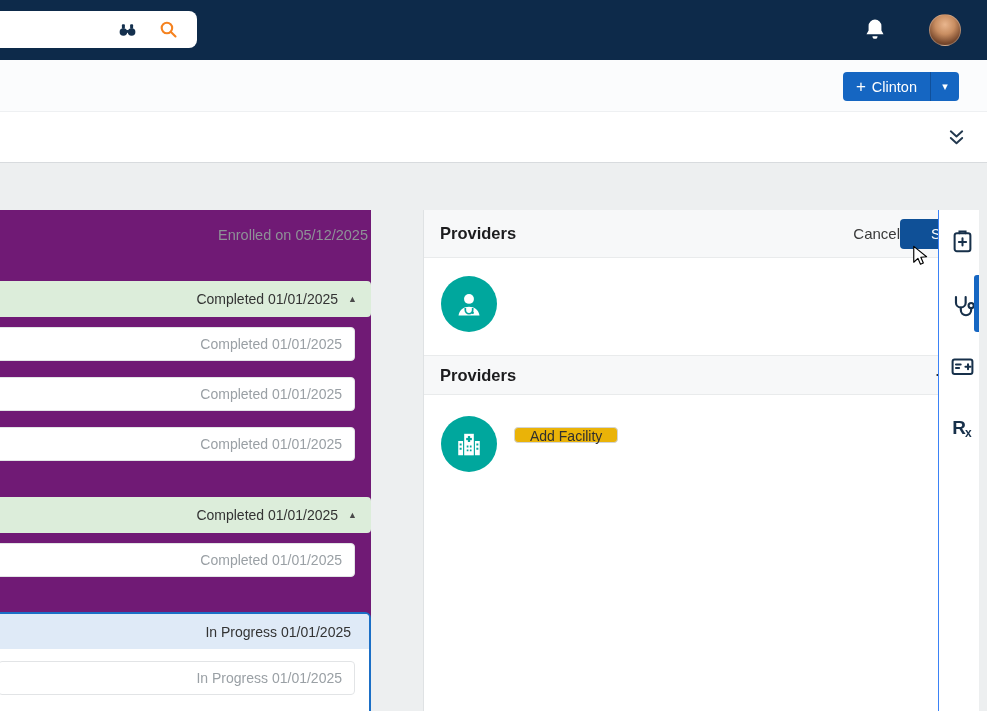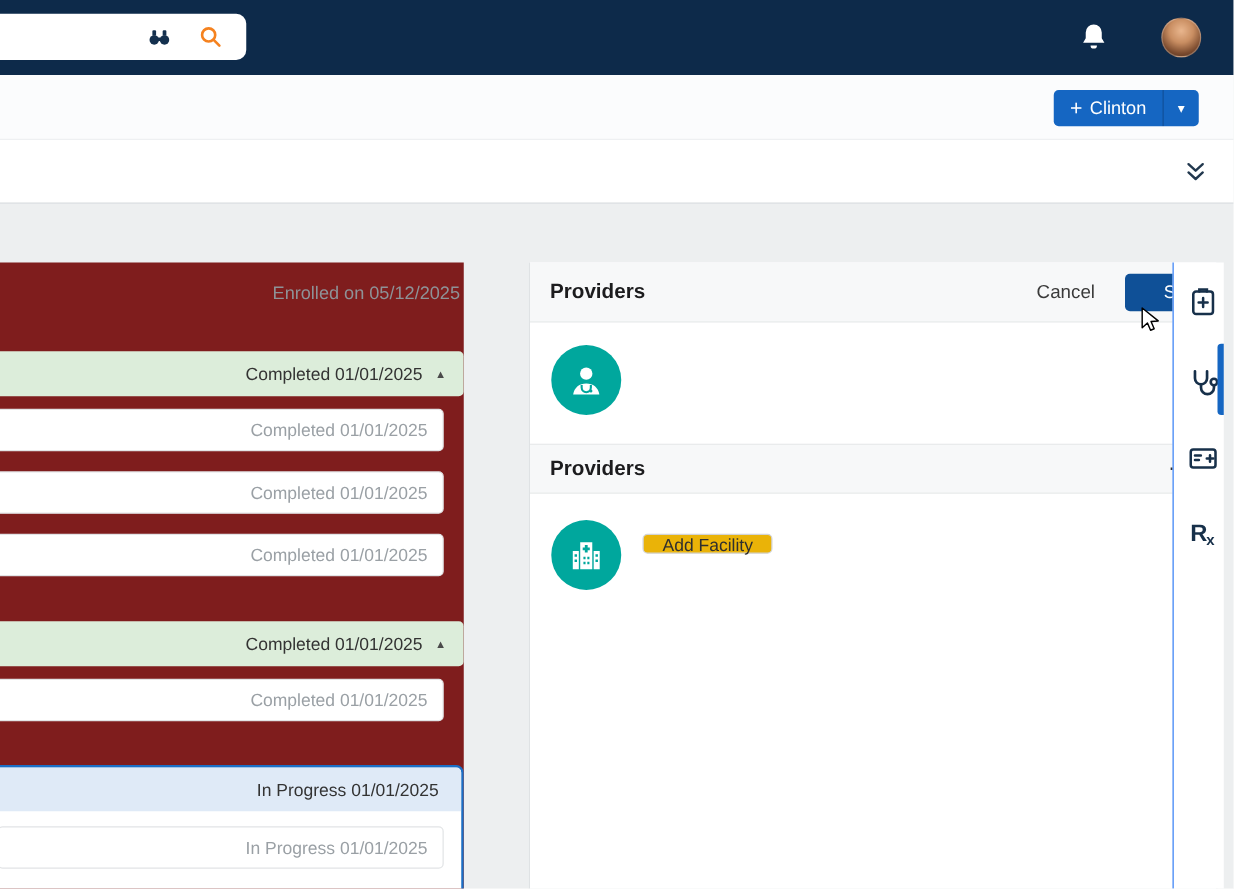--- a/index.html
+++ b/index.html
@@ -46,21 +46,21 @@
   .create-caret {
     width: 29px; display: flex; align-items: center; justify-content: center;
     border-left: 1px solid rgba(8,40,80,0.35); color: #fff; font-size: 11px;
   }
 
   
   .toolstrip { position: absolute; left: 0; top: 112px; right: 0; height: 51px; background: #ffffff; border-bottom: 1px solid #d8dbde; }
   .collapse-all { position: absolute; right: 21px; top: 16px; width: 19px; height: 19px; color: #22384e; }
 
   
-  .left-panel { position: absolute; left: 0; top: 210px; width: 371px; bottom: 0; background: #7f1d1d; overflow: hidden; }
+  .left-panel { position: absolute; left: 0; top: 210px; width: 371px; bottom: 0; background: #701a75; overflow: hidden; }
   .enrolled { position: absolute; top: 17px; right: 3px; font-size: 14.5px; color: #8e9297; }
   .group-header {
     position: absolute; left: -8px; width: 379px; height: 36px;
     background: #dcedda; border-radius: 4px;
     display: flex; align-items: center; justify-content: flex-end; gap: 10px;
     padding-right: 14px; font-size: 14px; color: #333; cursor: pointer;
   }
   .gh-caret { font-size: 9px; color: #4a4a4a; }
   .task-row {
     position: absolute; left: -8px; width: 363px; height: 34px;
@@ -90,21 +90,21 @@
   .mid-panel {
     position: absolute; left: 387px; top: 210px; width: 551px; bottom: 0;
     background: #fff; border-left: 1px solid #dfe2e4; border-right: 1px solid #dfe2e4; margin-left: 36px;
   }
   .mid-header {
     position: absolute; top: 0; left: 0; right: 0; height: 48px;
     background: #f7f8f9; border-bottom: 1px solid #e9ebec;
     display: flex; align-items: center; padding: 0 16px;
   }
   .panel-title { font-size: 16.5px; font-weight: bold; color: #1c1c1e; }
-  .mid-actions { margin-left: auto; display: flex; align-items: center; gap: 24px; }
+  .mid-actions { margin-left: auto; display: flex; align-items: center; }
   .cancel-link { font-size: 15px; color: #3a3a3a; }
   .save-btn { width: 57px; height: 30px; background: #0f5097; color: #fff; font-size: 14.5px; border-radius: 4px; padding-left: 31px; }
   .entity-circle {
     position: absolute; left: 17px; width: 56px; height: 56px; border-radius: 50%;
     background: #00a79d; display: flex; align-items: center; justify-content: center;
   }
   .provider-circle { top: 66px; }
   .facility-circle { top: 206px; }
   .entity-circle svg { width: 34px; height: 34px; }
   .input-wrap { position: absolute; left: 91px; top: 76px; width: 450px; height: 36px; }

